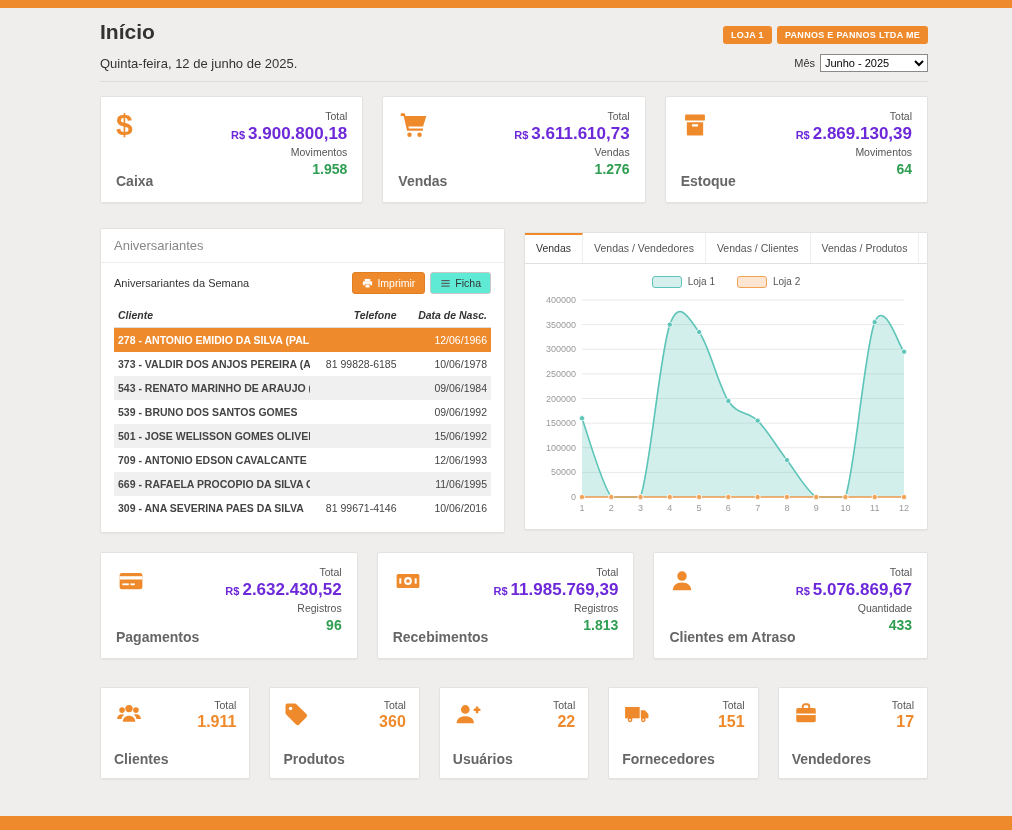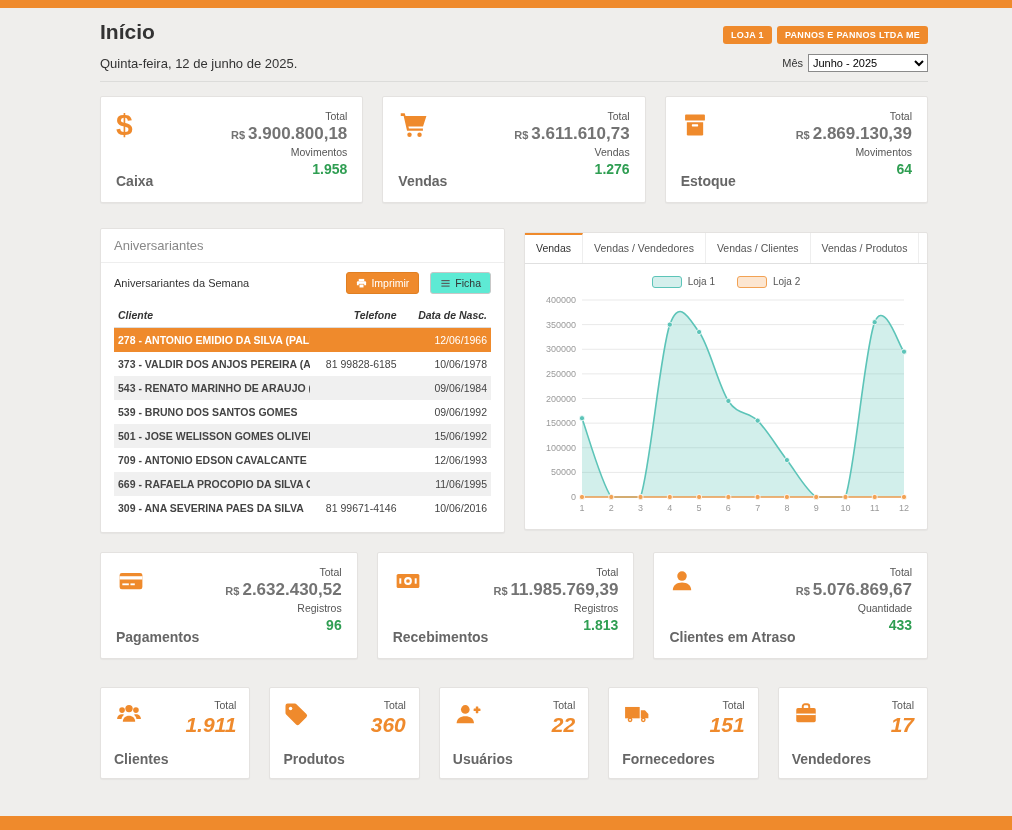--- a/index.html
+++ b/index.html
@@ -17,48 +17,48 @@
 
   
   .header-row { display:flex; justify-content:space-between; align-items:center; padding-top:12px; }
   h1.title { font-size:21px; font-weight:600; color:#333; }
   .badges { margin-top:6px; display:flex; gap:5px; }
   .badge { background:#ef8a2c; color:#fff; font-size:9px; font-weight:bold; padding:4px 8px; border-radius:3px; letter-spacing:.3px; cursor:pointer; }
 
   .date-row { margin-top:10px; padding-bottom:9px; border-bottom:1px solid #dcdcda; display:flex; justify-content:space-between; align-items:center; }
   .date-text { font-size:13px; color:#333; }
   .month-picker { display:flex; align-items:center; gap:5px; font-size:11px; color:#333; }
-  .month-picker select { font-size:11px; height:18px; border:1px solid #8a8a8a; background:#fff; width:120px; font-family:inherit; }
+  .month-picker select { font-size:11px; height:18px; border:1px solid #8a8a8a; background:#fff; width:108px; font-family:inherit; }
 
   
   .card { background:#fff; border:1px solid #e4e2e0; border-radius:2px; box-shadow:0 1px 1px rgba(0,0,0,.04); }
   .cards-3 { display:flex; gap:19px; }
   .row1 { margin-top:14px; }
   .row3 { margin-top:19px; }
   .cards-3 .card { flex:1; height:107px; }
 
   .stat { display:flex; justify-content:space-between; padding:13px 15px; }
   .stat-left { display:flex; flex-direction:column; justify-content:space-between; }
   .icon { width:34px; height:30px; display:flex; align-items:center; }
   .dollar { font-size:30px; font-weight:bold; color:#ef8a2c; line-height:1; }
   .stat-label { font-size:14px; font-weight:bold; color:#666; white-space:nowrap; }
   .stat-right { display:flex; flex-direction:column; align-items:flex-end; gap:3px; }
   .tlabel { font-size:10.5px; color:#555; }
-  .tvalue { color:#737373; font-weight:bold; font-size:17px; line-height:1.05; white-space:nowrap;text-align:center; }
+  .tvalue { color:#6d28d9; font-weight:bold; font-size:17px; line-height:1.05; white-space:nowrap;text-align:center; }
   .tvalue .cur { font-size:11px; margin-right:3px; }
   .cvalue { color:#2f9e52; font-weight:bold; font-size:14px; }
 
   
   .mid-row { margin-top:25px; display:flex; gap:19px; align-items:center; }
   .panel-left { width:405px; }
   .panel-right { flex:1; padding-bottom:8px; }
 
   .panel-header { padding:9px 13px; font-size:13px; color:#888; border-bottom:1px solid #eee; }
   .panel-sub { padding:9px 13px; display:flex; justify-content:space-between; align-items:center; font-size:11px; color:#333; }
-  .btns { display:flex; gap:11px; }
+  .btns { display:flex; gap:5px; }
   .btn { display:inline-flex; align-items:center; gap:4px; font-size:10.5px; padding:4px 9px; border-radius:3px; cursor:pointer; font-family:inherit; }
   .btn.orange { background:#ef8a2c; color:#fff; border:1px solid #e07f22; }
   .btn.light { background:#5eead4; color:#333; border:1px solid #c7c7c7; }
 
   table.bdays { width:calc(100% - 26px); margin:0 13px 12px 13px; border-collapse:collapse; font-size:10.5px; table-layout:fixed; }
   table.bdays col.c1 { width:52%; } table.bdays col.c2 { width:24%; } table.bdays col.c3 { width:24%; }
   table.bdays th { text-align:left; padding:6px 4px; border-bottom:1px solid #ddd; color:#333; font-size:10.5px;font-style:italic; }
   table.bdays th.r, table.bdays td.r { text-align:right; }
   table.bdays td { padding:6px 4px; color:#444; white-space:nowrap; overflow:hidden; }
   table.bdays td.client { font-weight:bold; }
@@ -76,21 +76,21 @@
   .swatch { display:inline-block; width:30px; height:12px; border-radius:3px; margin-right:6px; border:1px solid #999; background:#eee; }
   .legend-label { font-size:10px; color:#555; }
   .chart-wrap { padding:2px 11px 0 11px; }
 
   
   .cards-5 { margin-top:28px; display:flex; gap:19px; }
   .cards-5 .card { flex:1; height:92px; }
   .mini { display:flex; flex-direction:column; justify-content:space-between; padding:11px 13px; }
   .mini-row { display:flex; justify-content:space-between; align-items:flex-start; }
   .mini-right { display:flex; flex-direction:column; align-items:flex-end; gap:2px; }
-  .mini-count { color:#ef8a2c; font-weight:bold; font-size:21px;font-style:italic; }
+  .mini-count { color:#ef8a2c; font-weight:bold; font-size:16px; }
 
   svg.ic { display:block; }
 </style>
 </head>
 <body>
 
 <div class="topbar"></div>
 
 <div class="container">
 

